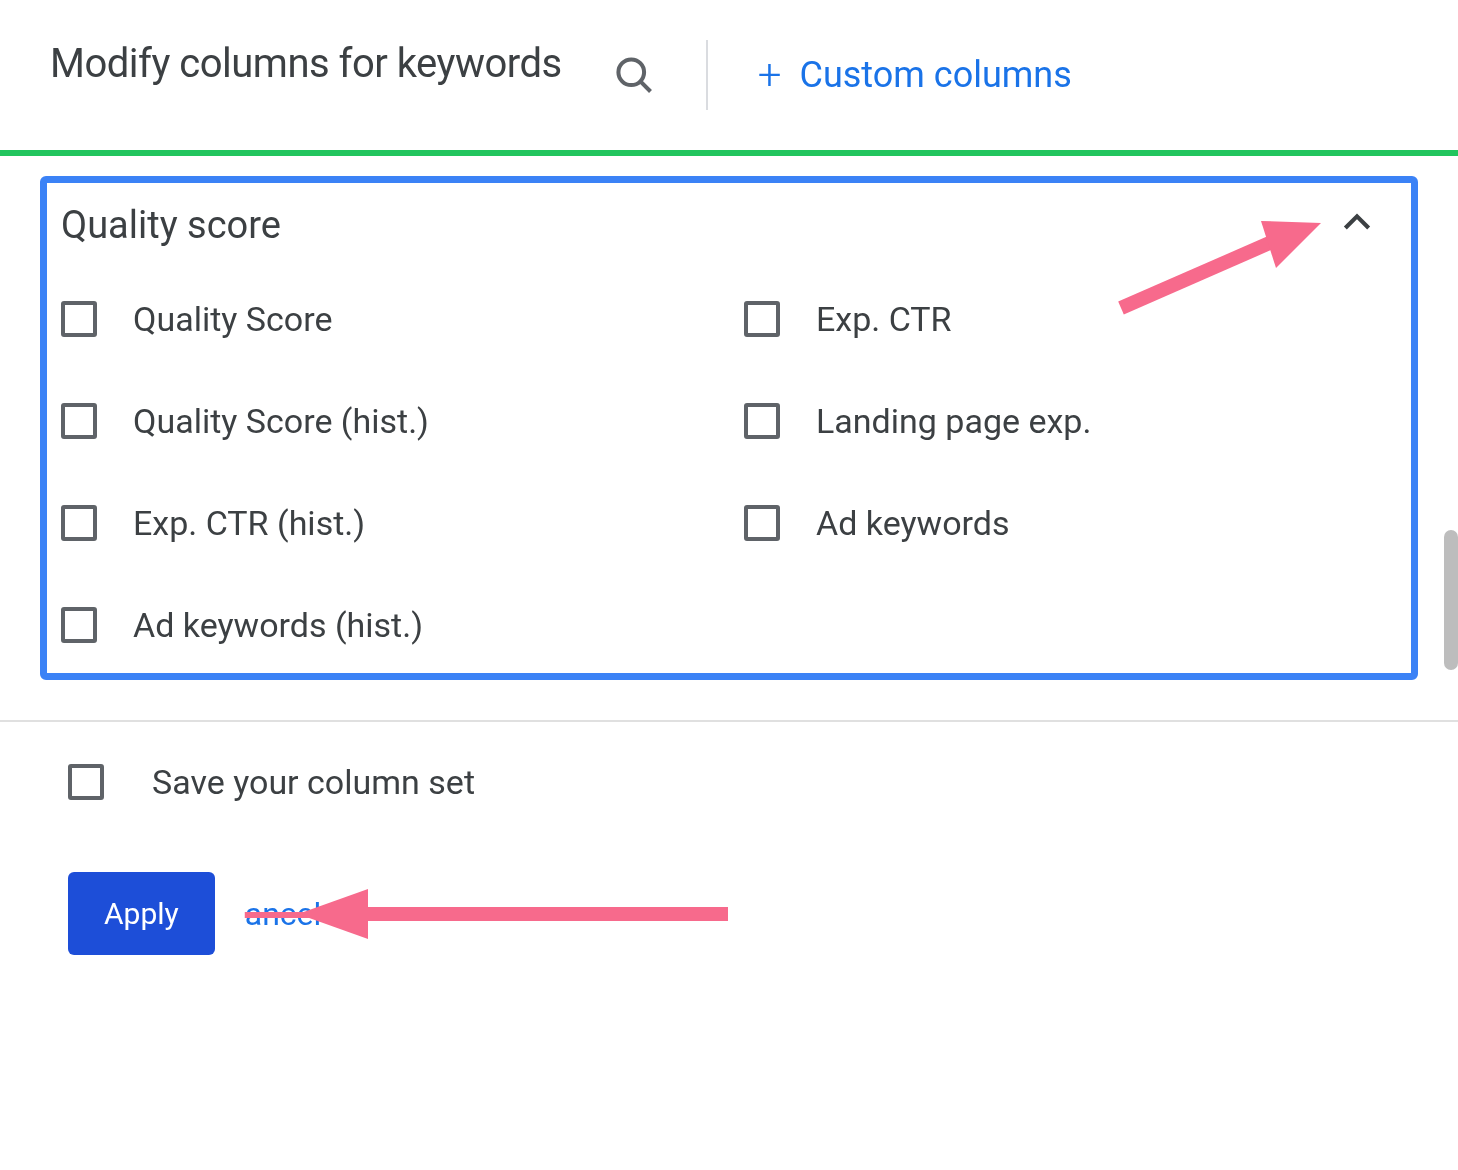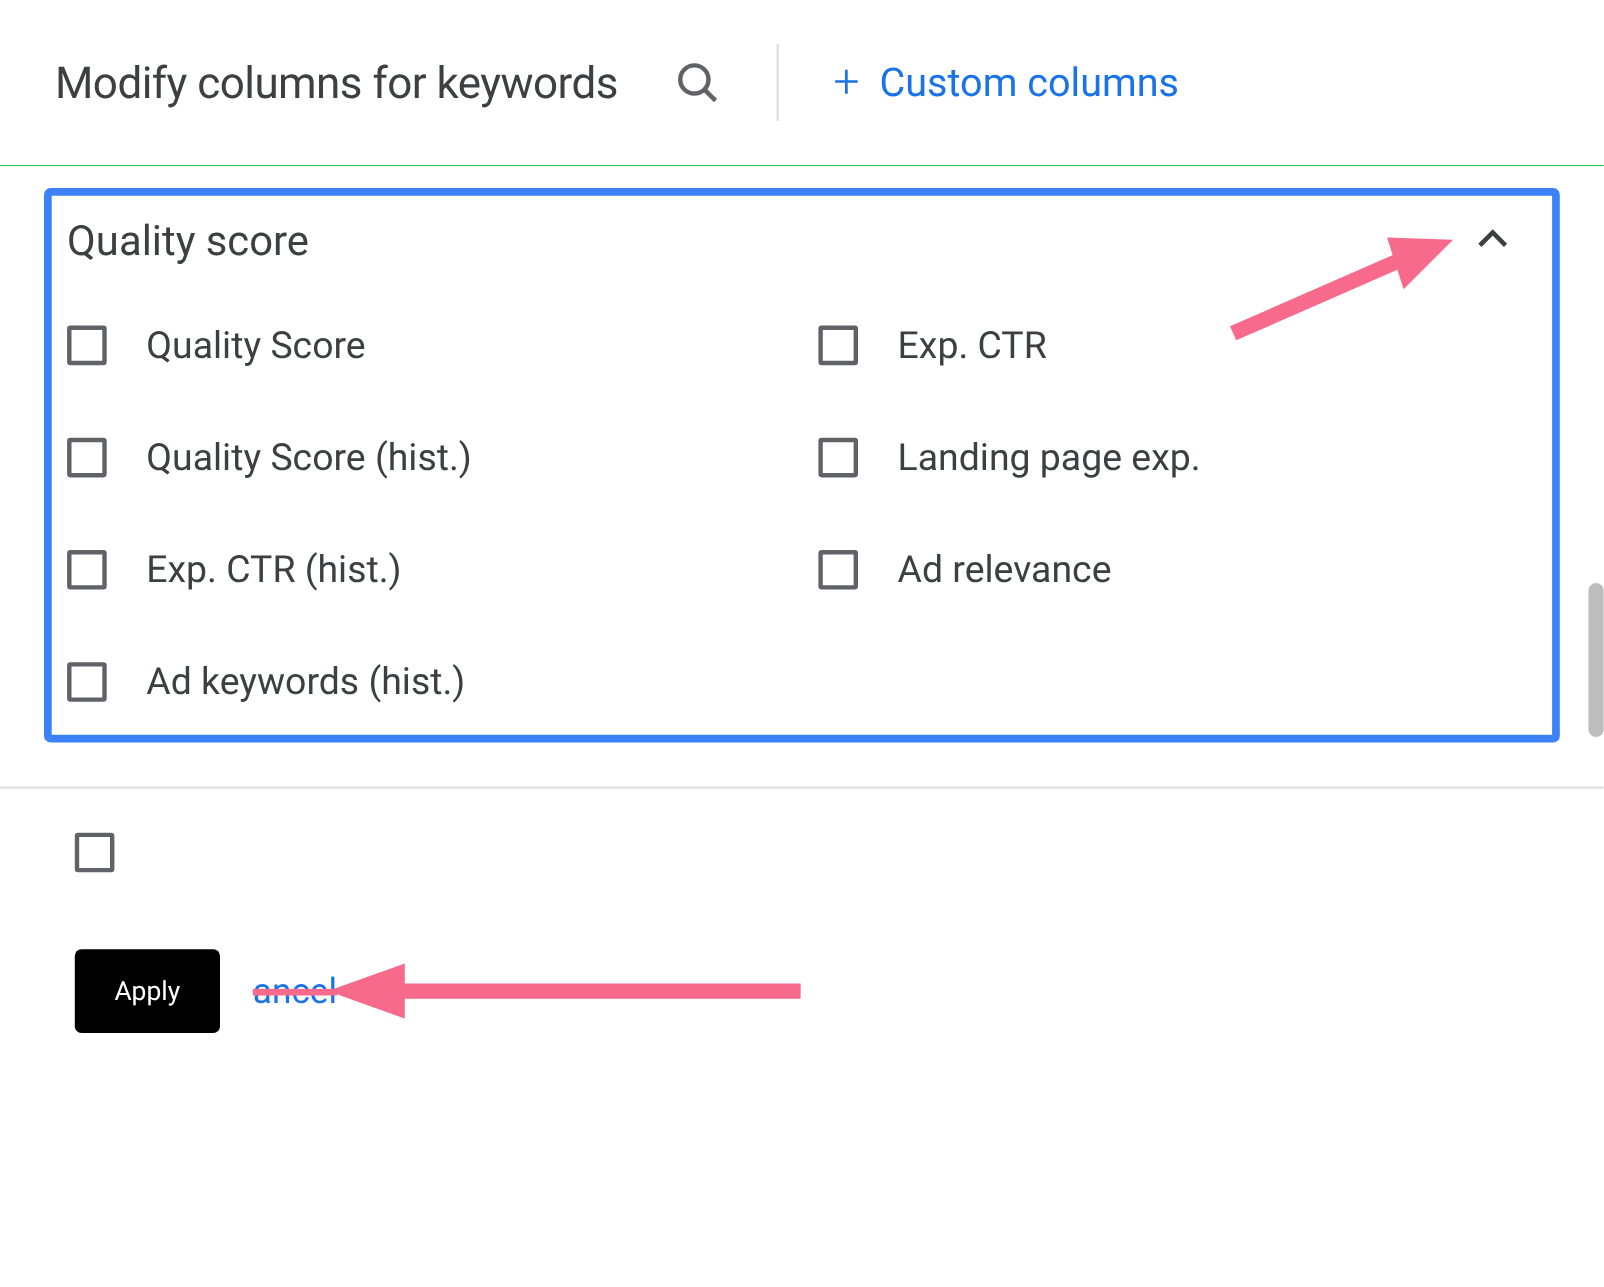--- a/index.html
+++ b/index.html
@@ -6,23 +6,22 @@
   body {
     font-family: 'Google Sans', Roboto, Arial, sans-serif;
     background: #fff;
     width: 1458px;
     height: 1170px;
     position: relative;
     overflow: hidden;
   }
   .header {
     display: flex;
-    align-items: center;
     padding: 40px 40px 40px 50px;
-    border-bottom: 1px solid #22c55e;
+    border-bottom: 6px solid #22c55e;
   }
   .header-title {
     font-size: 40px;
     color: #3c4043;
     font-weight: 400;
     letter-spacing: -0.5px;
   }
   .search-icon {
     margin-left: 50px;
     display: flex;
@@ -114,24 +113,24 @@
     color: #3c4043;
   }
   .button-row {
     margin-top: 70px;
     display: flex;
     align-items: center;
     gap: 30px;
     position: relative;
   }
   .apply-btn {
-    background: #000000;
+    background: #1d4ed8;
     color: #fff;
     border: none;
-    font-size: 24px;
+    font-size: 30px;
     padding: 24px 36px;
     border-radius: 6px;
     cursor: pointer;
     font-family: inherit;
   }
   .cancel-btn {
     color: #1a73e8;
     font-size: 32px;
     background: none;
     border: none;
@@ -207,34 +206,35 @@
     <div class="option-item">
       <div class="checkbox"></div>
       <span class="option-label">Landing page exp.</span>
     </div>
     <div class="option-item">
       <div class="checkbox"></div>
       <span class="option-label">Exp. CTR (hist.)</span>
     </div>
     <div class="option-item">
       <div class="checkbox"></div>
-      <span class="option-label">Ad relevance</span>
+      <span class="option-label">Ad keywords</span>
     </div>
     <div class="option-item">
       <div class="checkbox"></div>
       <span class="option-label">Ad keywords (hist.)</span>
     </div>
   </div>
 </div>
 
 <div class="scrollbar-stub"></div>
 
 <div class="footer-area">
   <div class="save-row">
     <div class="checkbox"></div>
+    <span class="save-label">Save your column set</span>
   </div>
 
   <div class="button-row">
     <button class="apply-btn">Apply</button>
     <button class="cancel-btn">ancel</button>
 
     <svg class="arrow-annotation-2" width="430" height="60" viewBox="0 0 430 60">
       <line x1="65" y1="30" x2="430" y2="30" stroke="#f76a8c" stroke-width="14"></line>
       <polygon points="0,30 70,5 70,55" fill="#f76a8c"></polygon>
     </svg>

